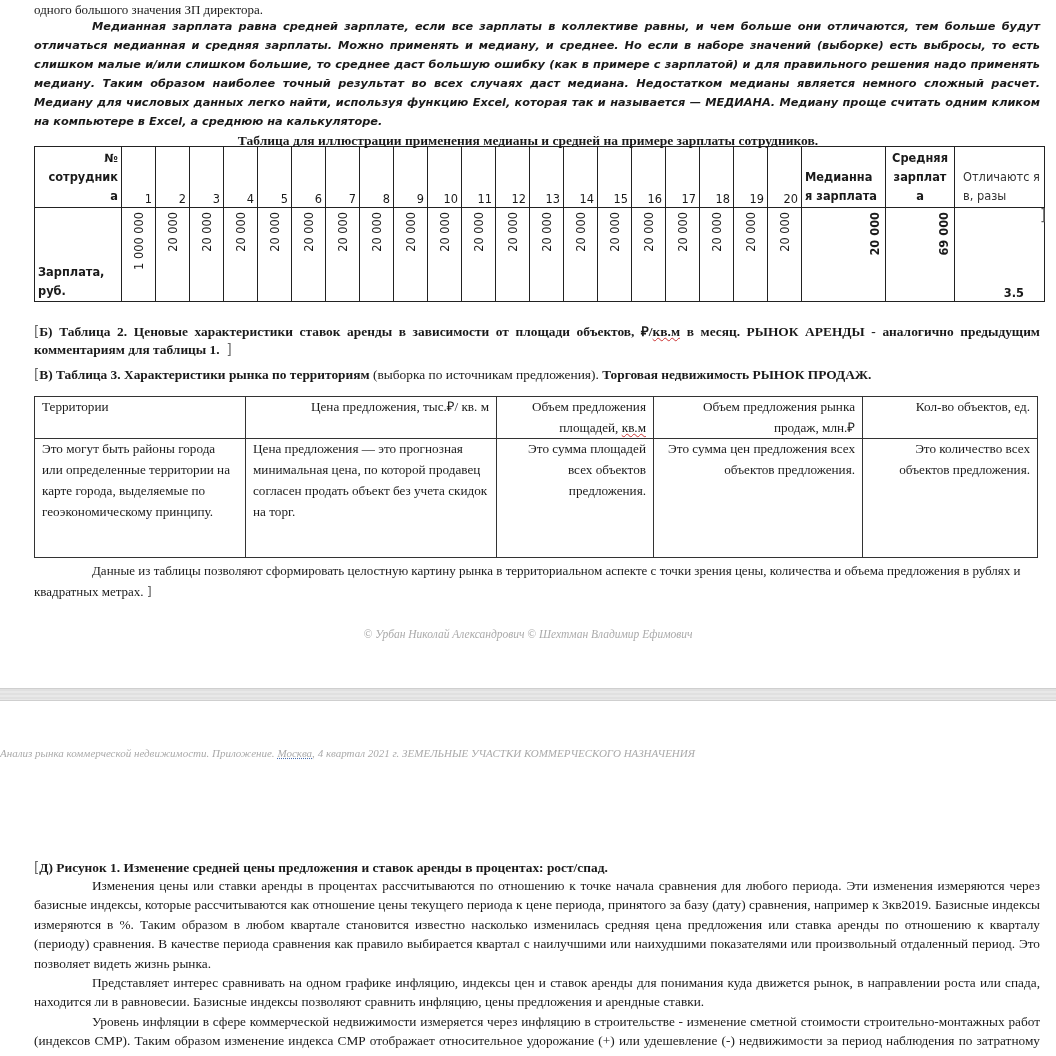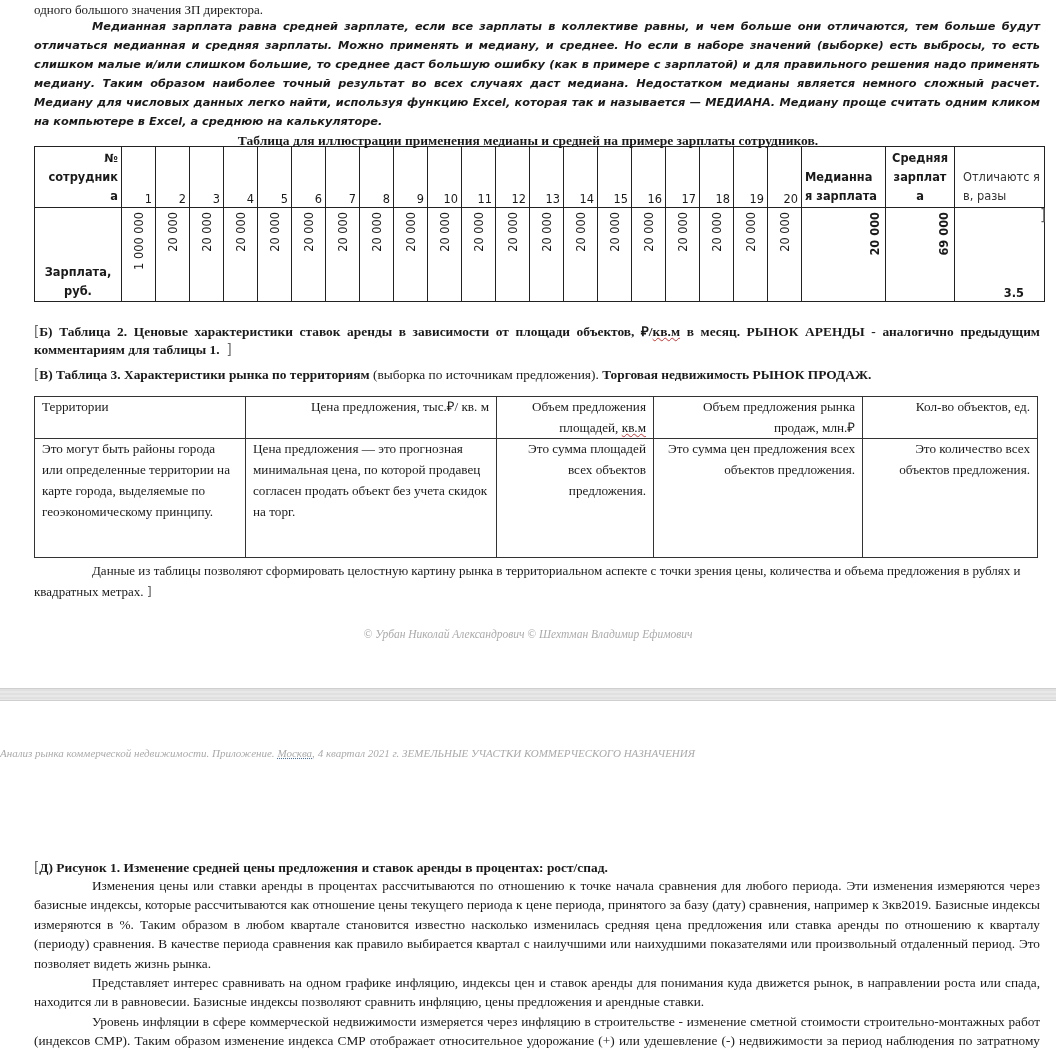--- a/index.html
+++ b/index.html
@@ -27,21 +27,21 @@
     font-size:11.3px; line-height:19px; text-align:justify;
   }
 
   
   .t1-caption { left:0; width:1056px; top:133px; text-align:center; font-weight:bold; font-size:13.5px; }
   table { border-collapse:collapse; }
   #table1 { position:absolute; left:34px; top:146px; }
   #table1 td { border:1.5px solid #222; padding:0 3px; font-family:"DejaVu Sans", sans-serif; font-size:11.4px; }
   #table1 tr.h td { height:59px; vertical-align:bottom; text-align:right; padding-bottom:1px; }
   #table1 tr.v td { height:92px; vertical-align:top; }
-  #table1 td.hdr { text-align:center; font-weight:bold; line-height:19px; }
+  #table1 td.hdr { text-align:left; font-weight:bold; line-height:19px; }
   .rot { writing-mode:vertical-rl; transform:rotate(180deg); white-space:nowrap; font-size:11.4px; margin:0 auto; padding-bottom:4px; display:block; }
   .rot.bold { font-weight:bold; margin-right:0; }
   .bracket { font-family:"DejaVu Sans", sans-serif; color:#666; font-weight:normal; }
 
   .sec-heading { font-weight:bold; font-size:13.4px; line-height:18px; }
 
   
   #table3 { position:absolute; left:34px; top:396px; width:1004px; }
   #table3 td { border:1px solid #333; font-size:13.2px; line-height:20.7px; padding:0 7px; vertical-align:top; }
   #table3 tr.h td { height:41px; }

